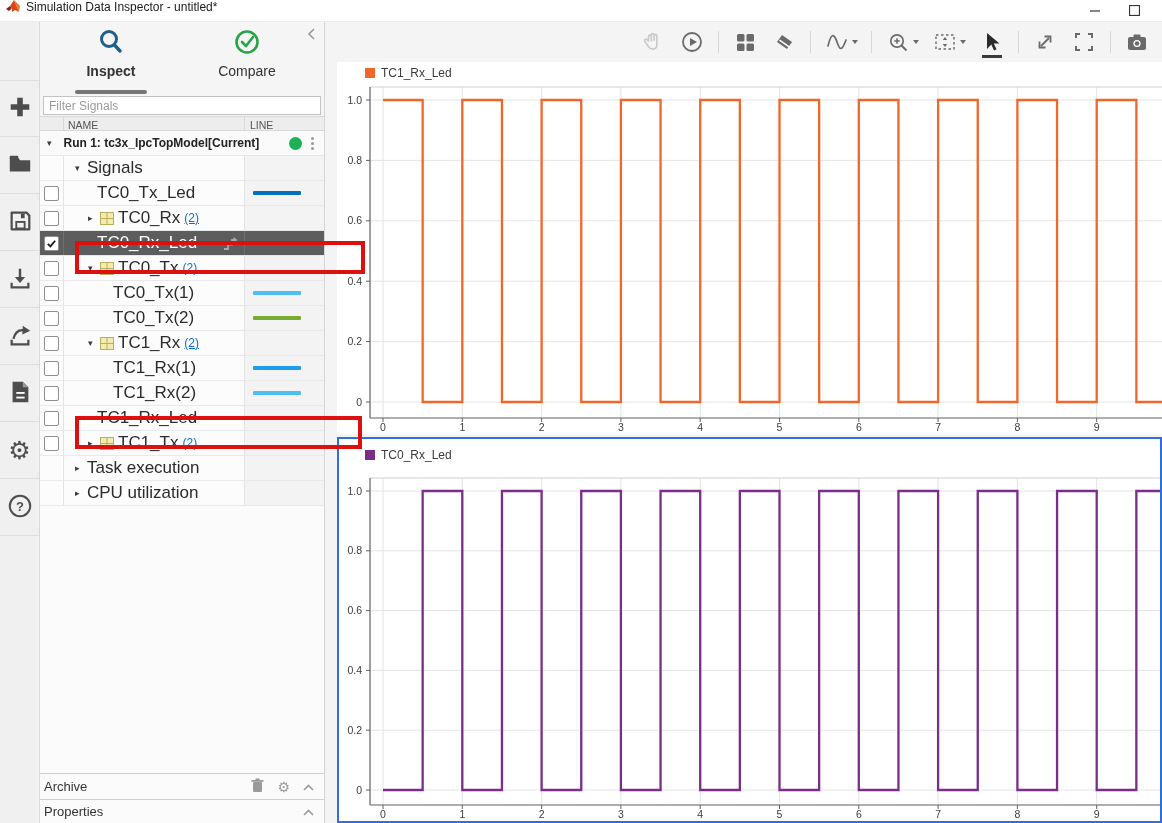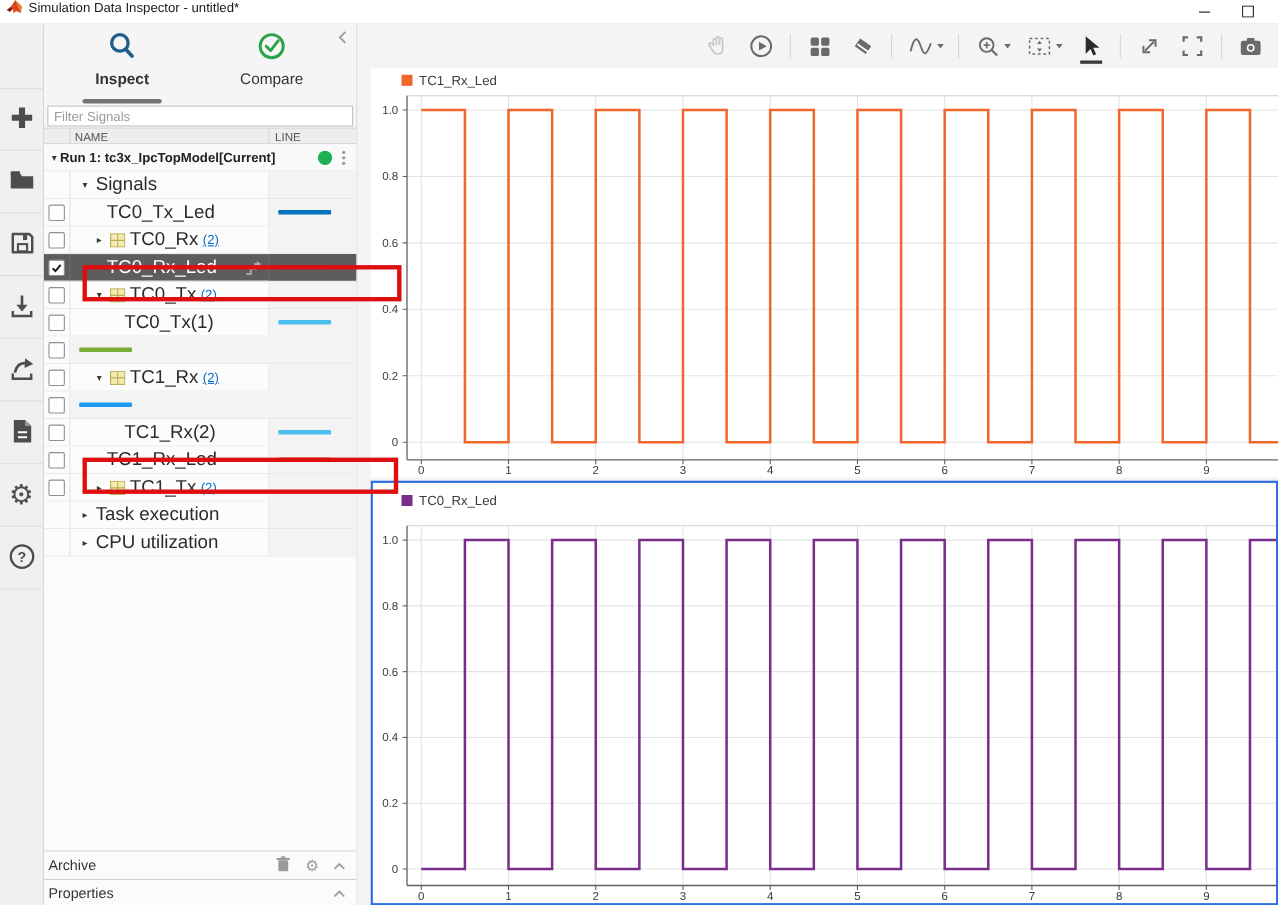--- a/index.html
+++ b/index.html
@@ -36,21 +36,21 @@
 
   .cols-header { height:15px; display:flex; background:#ededed; border-top:1px solid #d8d8d8; border-bottom:1px solid #d8d8d8; font-size:10.5px; color:#555; }
   .cols-header .c-cb { width:24px; border-right:1px solid #d8d8d8; }
   .cols-header .c-name { width:181px; border-right:1px solid #d8d8d8; padding:2px 0 0 4px; }
   .cols-header .c-line { flex:1; padding:2px 0 0 5px; }
 
   .tree { flex:1; background:#fbfbfb; overflow:hidden; position:relative; }
 
   .run-row { height:25px; display:flex; align-items:center; border-bottom:1px solid #e6e6e6; background:#fafafa; }
   .run-row .rr-exp { margin-left:7px; font-size:9px; color:#3a3a3a; }
-  .run-row .rr-label { margin-left:3px; font-weight:bold; font-size:12px; color:#222; white-space:nowrap; }
+  .run-row .rr-label { margin-left:12px; font-weight:bold; font-size:12px; color:#222; white-space:nowrap; }
   .run-row .rr-right { margin-left:auto; display:flex; align-items:center; gap:9px; padding-right:10px; }
   .run-dot { width:13px; height:13px; border-radius:50%; }
   .kebab { display:flex; flex-direction:column; gap:2px; cursor:pointer; }
   .kebab i { width:3px; height:3px; border-radius:50%; background:#9a9a9a; }
 
   .trow { height:25px; display:flex; align-items:stretch; border-bottom:1px solid #e9e9e9; background:#fcfcfc; cursor:default; }
   .trow .cb-cell { width:24px; border-right:1px solid #e3e3e3; display:flex; align-items:center; justify-content:center; }
   .trow .name-cell { width:181px; border-right:1px solid #e3e3e3; display:flex; align-items:center; overflow:hidden; white-space:nowrap; }
   .trow .line-cell { flex:1; background:#f3f3f3; display:flex; align-items:center; padding-left:8px; }
   .checkbox { width:15px; height:15px; background:#fff; border:1px solid #8f8f8f; border-radius:2px; display:flex; align-items:center; justify-content:center; cursor:pointer; }
@@ -357,20 +357,25 @@
     <div class="line-cell">
       <span class="swatch" style="background: rgb(77, 190, 238);"></span>
     </div>
   </div>
           <div class="trow">
     <div class="cb-cell">
       <span class="checkbox">
         
       </span>
     </div>
+    <div class="name-cell" style="padding-left: 49px;">
+
+      <span class="rlabel">TC0_Tx(2)</span>
+
+    </div>
     <div class="line-cell">
       <span class="swatch" style="background: rgb(119, 172, 48);"></span>
     </div>
   </div>
           <div class="trow">
     <div class="cb-cell">
       <span class="checkbox">
         
       </span>
     </div>
@@ -389,20 +394,25 @@
     </div>
     <div class="line-cell">
       
     </div>
   </div>
           <div class="trow">
     <div class="cb-cell">
       <span class="checkbox">
         
       </span>
+    </div>
+    <div class="name-cell" style="padding-left: 49px;">
+
+      <span class="rlabel">TC1_Rx(1)</span>
+
     </div>
     <div class="line-cell">
       <span class="swatch" style="background: rgb(30, 155, 240);"></span>
     </div>
   </div>
           <div class="trow">
     <div class="cb-cell">
       <span class="checkbox">
         
       </span>

